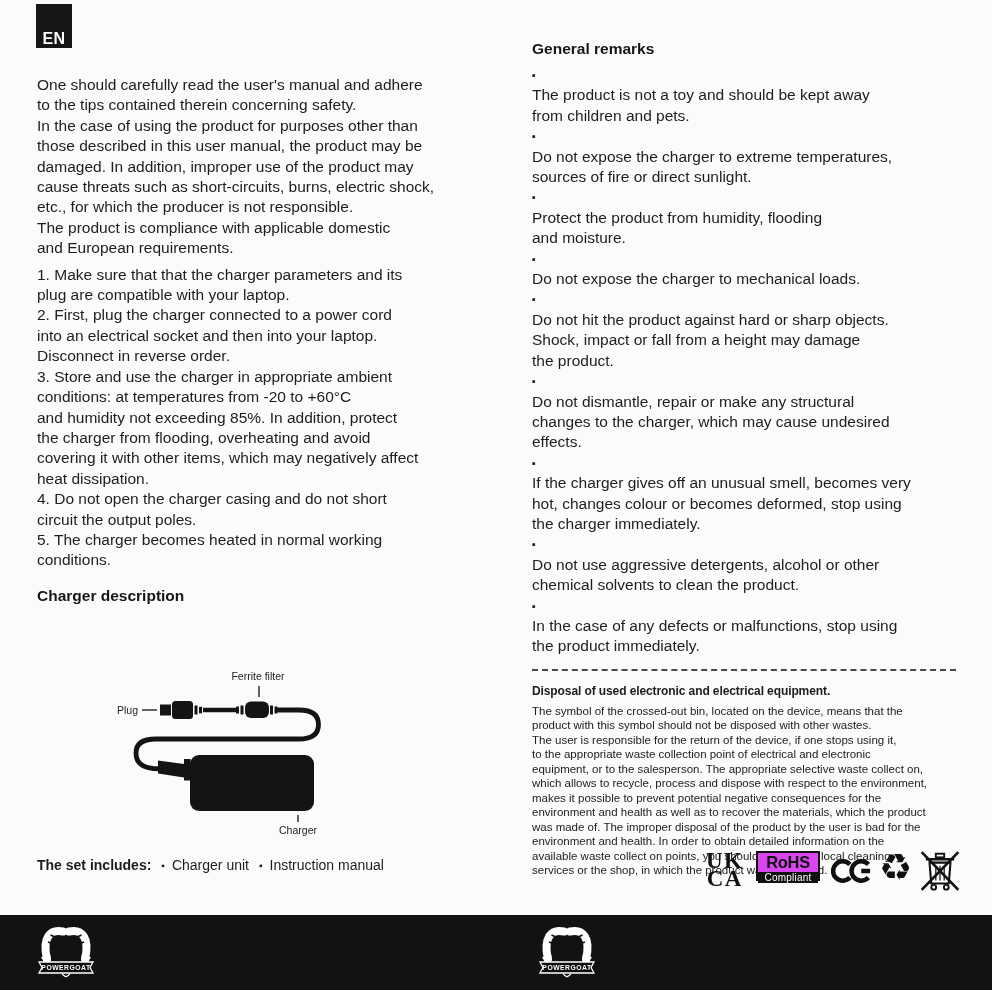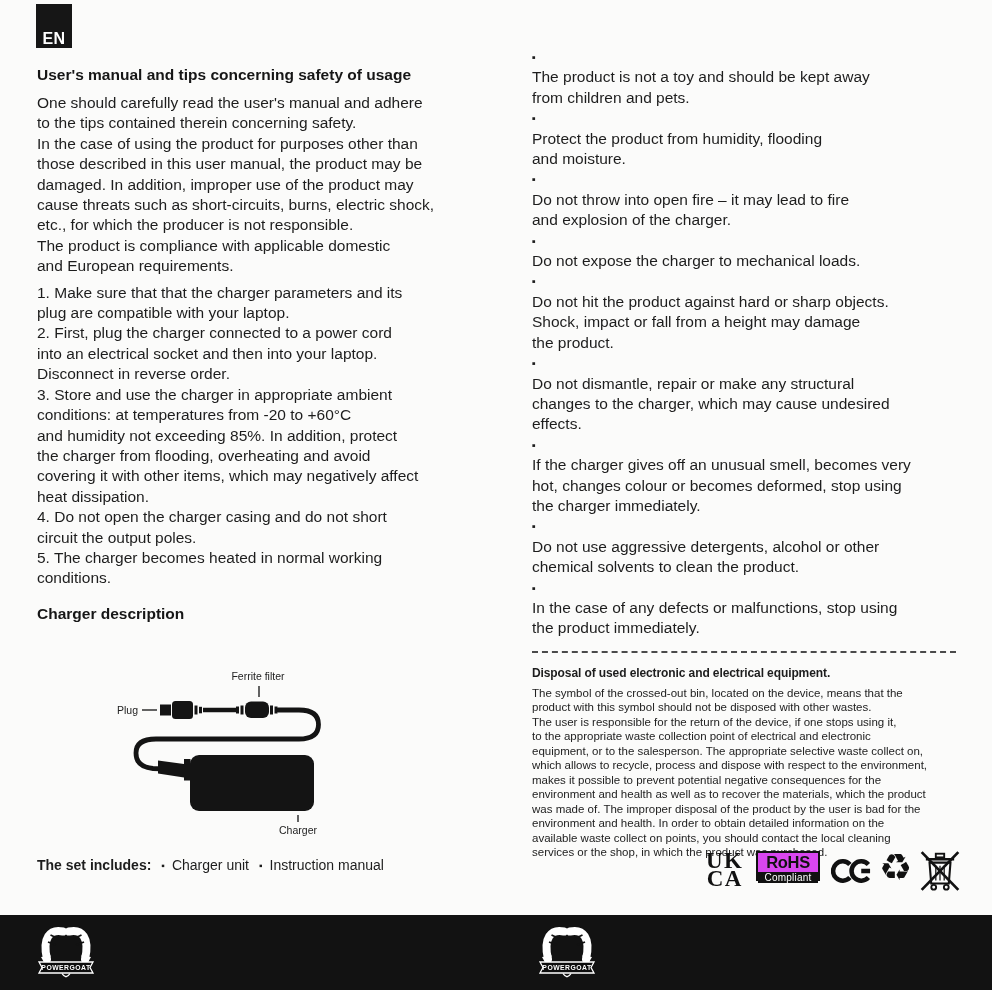--- a/index.html
+++ b/index.html
@@ -85,21 +85,20 @@
   }
 </style>
 </head>
 <body>
 
 <div class="page">
 
   <div class="en-badge">EN</div>
 
   <div class="col-left">
-    <div class="h">User's manual and tips concerning safety of usage</div>
     <div class="body-text para">One should carefully read the user's manual and adhere
 to the tips contained therein concerning safety.
 In the case of using the product for purposes other than
 those described in this user manual, the product may be
 damaged. In addition, improper use of the product may
 cause threats such as short-circuits, burns, electric shock,
 etc., for which the producer is not responsible.
 The product is compliance with applicable domestic
 and European requirements.</div>
 
@@ -154,35 +153,36 @@
 
   <div class="set-line">
     <span class="lbl">The set includes:</span>
     <span class="sq"></span>
     <span>Charger unit</span>
     <span class="sq"></span>
     <span>Instruction manual</span>
   </div>
 
   <div class="col-right">
+    <div class="h">General remarks</div>
     <div class="bullets">
       <div class="bullet-row">
         <span class="marker"></span>
         <div class="btxt">The product is not a toy and should be kept away
 from children and pets.</div>
       </div>
       <div class="bullet-row">
         <span class="marker"></span>
+        <div class="btxt">Do not expose the charger to extreme temperatures,
+sources of fire or direct sunlight.</div>
+      </div>
+      <div class="bullet-row">
+        <span class="marker"></span>
         <div class="btxt">Protect the product from humidity, flooding
 and moisture.</div>
-      </div>
-      <div class="bullet-row">
-        <span class="marker"></span>
-        <div class="btxt">Do not throw into open fire – it may lead to fire
-and explosion of the charger.</div>
       </div>
       <div class="bullet-row">
         <span class="marker"></span>
         <div class="btxt">Do not expose the charger to mechanical loads.</div>
       </div>
       <div class="bullet-row">
         <span class="marker"></span>
         <div class="btxt">Do not hit the product against hard or sharp objects.
 Shock, impact or fall from a height may damage
 the product.</div>

